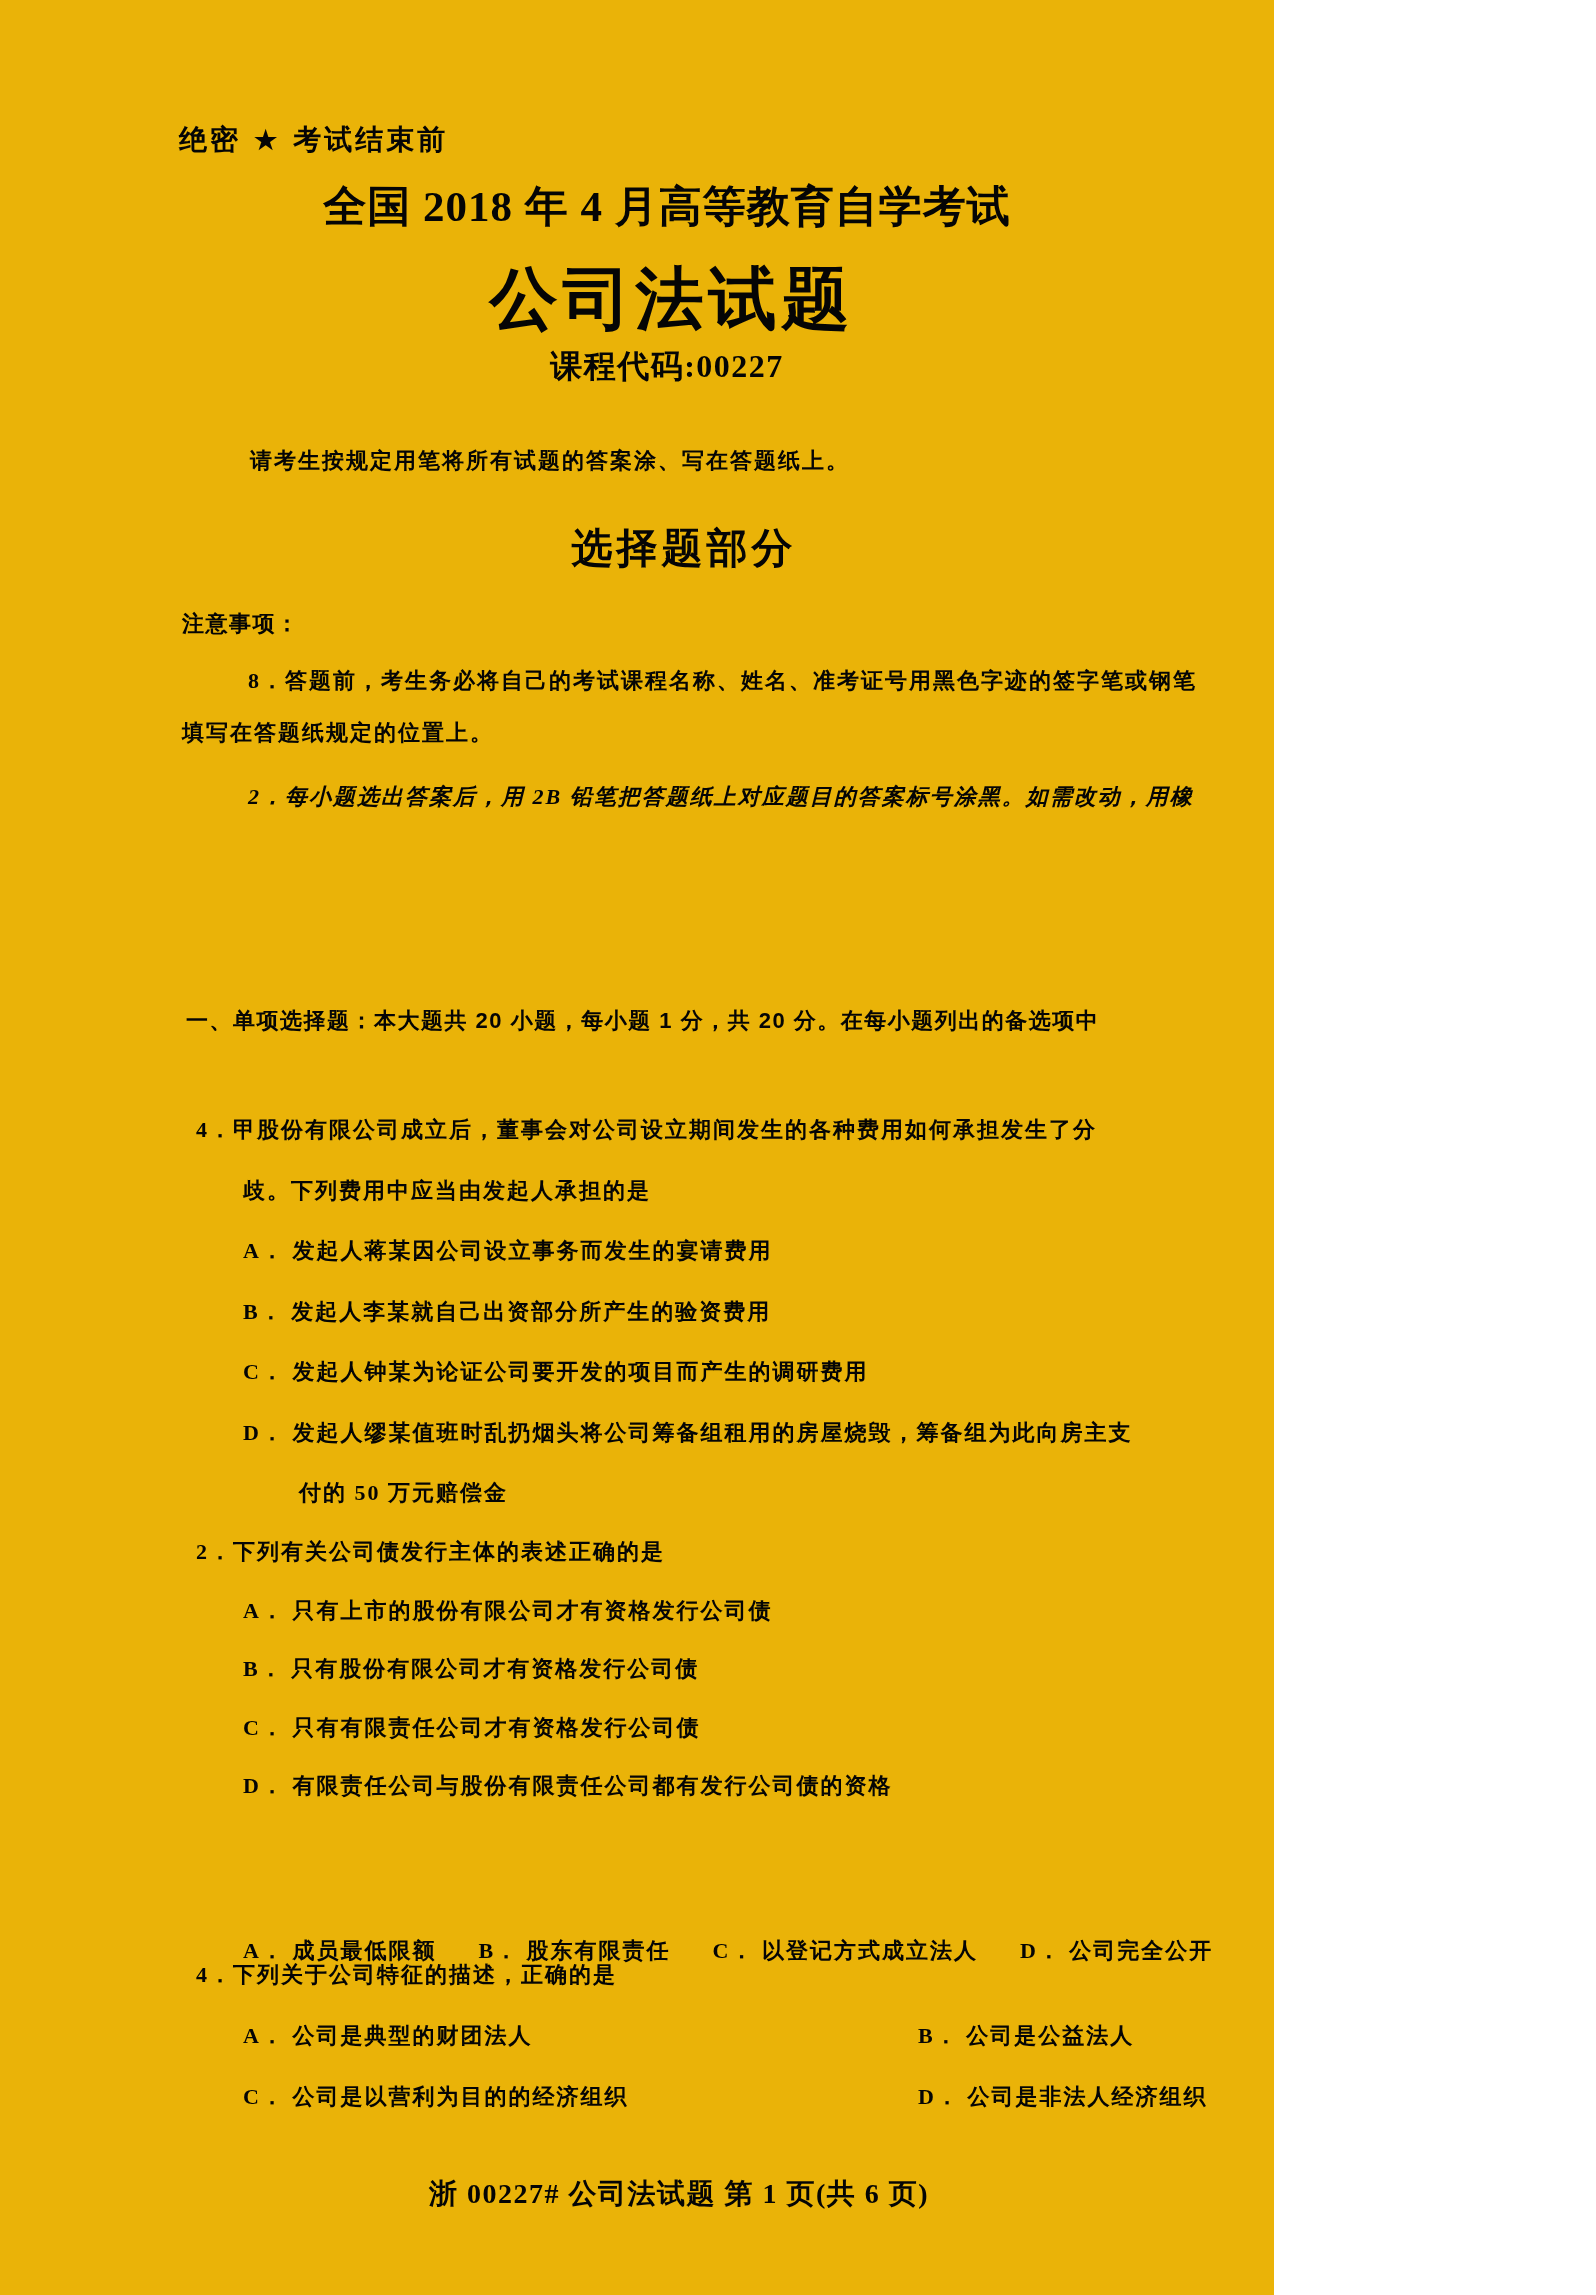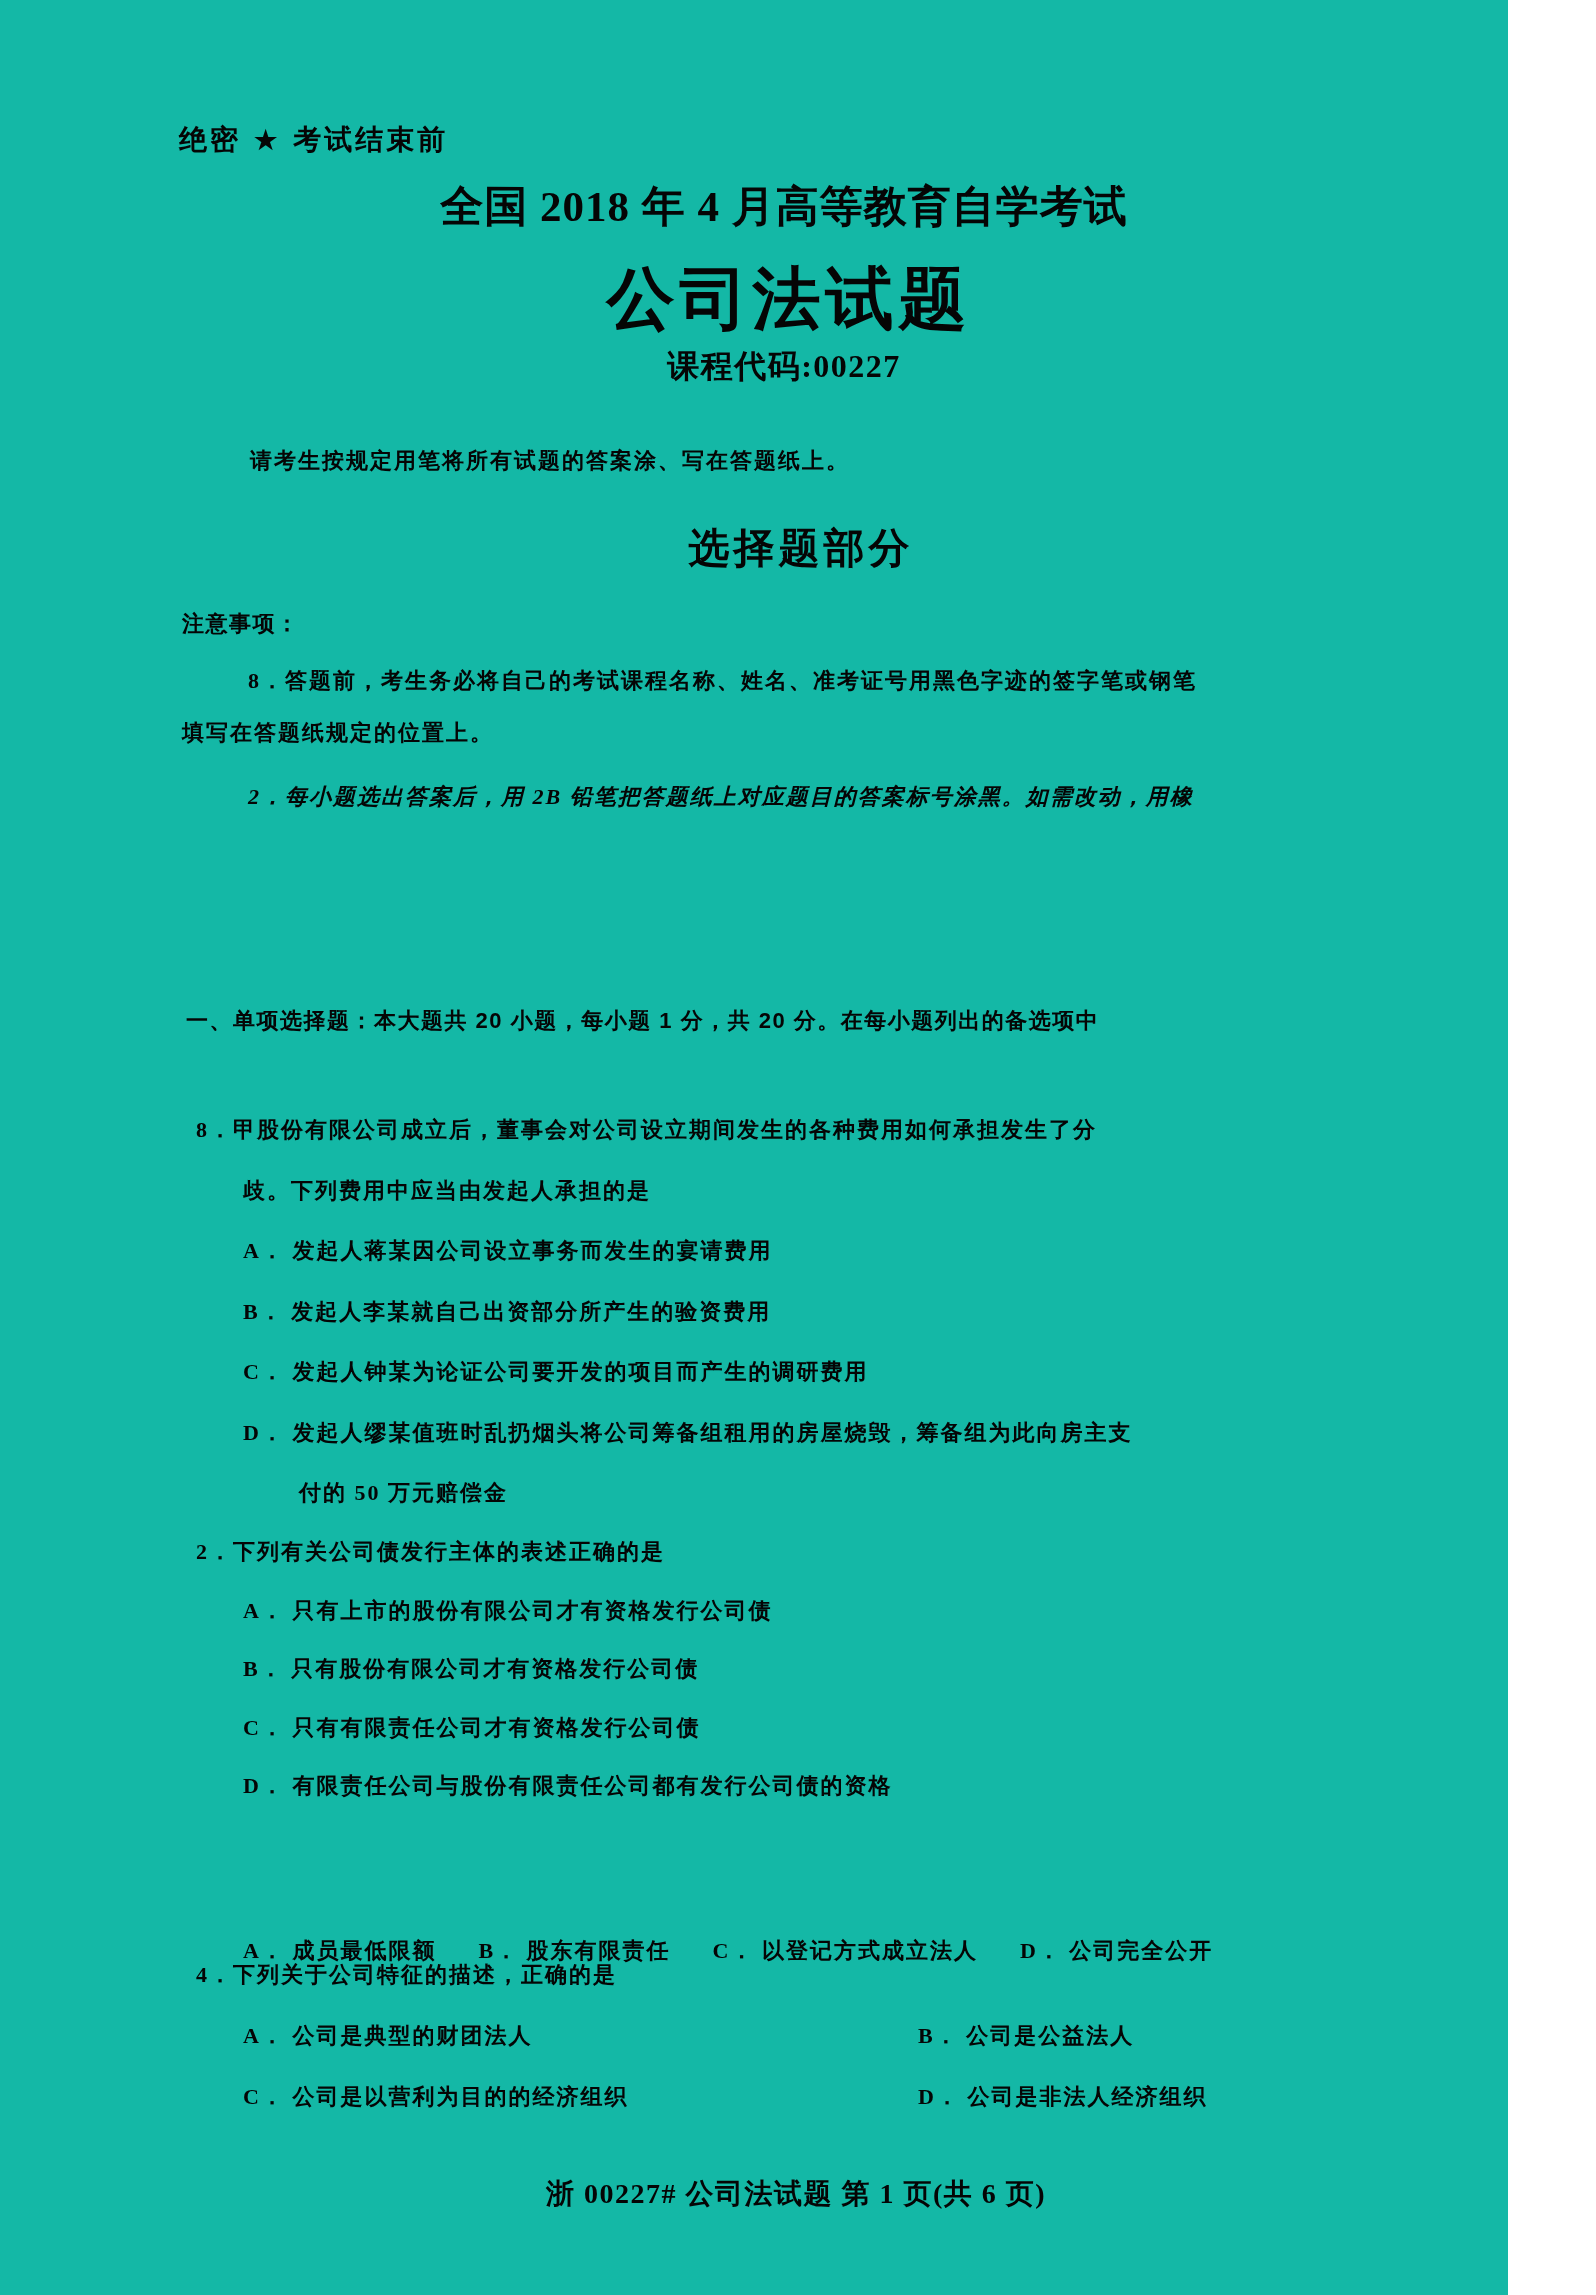--- a/index.html
+++ b/index.html
@@ -1,21 +1,21 @@
 <!DOCTYPE html>
 <html style="font-size:8px"><head>
 <meta charset="utf-8">
 <style>
   html,body { margin:0; padding:0; }
   body {
     width:1597px; height:2295px;
     background:#ffffff; color:#050505;
     font-family:"Liberation Serif","DejaVu Serif",serif;
   }
-  .page { position:relative; width:1508px; height:2295px; overflow:hidden; background:#14b8a6; }
+  .page { position:relative; width:1274px; height:2295px; overflow:hidden; background:#eab308; }
   .ln {
     position:absolute; white-space:nowrap;
     font-size:22px; line-height:1.15; font-weight:bold;
     letter-spacing:2px; color:#050505;
   }
   .center { left:0; width:100%; text-align:center; letter-spacing:3px; }
   .security { font-size:28px; letter-spacing:3px; }
   .security .star { display:inline-block; margin:0 13px; font-size:26px; }
   .t1 { font-size:43px; letter-spacing:1px; }
   .t2 { font-size:68px; letter-spacing:5px; }
@@ -48,21 +48,21 @@
 
   <div class="ln center part" style="top:525px; transform:translateX(47px);">选择题部分</div>
 
   <div class="ln gothic" style="top:611px; left:182px;">注意事项：</div>
   <div class="ln" style="top:668px; left:248px;">8．答题前，考生务必将自己的考试课程名称、姓名、准考证号用黑色字迹的签字笔或钢笔</div>
   <div class="ln" style="top:720px; left:182px;">填写在答题纸规定的位置上。</div>
   <div class="ln" style="top:784px; left:248px;font-style:italic;">2．每小题选出答案后，用 2B 铅笔把答题纸上对应题目的答案标号涂黑。如需改动，用橡</div>
 
   <div class="ln gothic" style="top:1008px; left:186px;">一、单项选择题：本大题共 20 小题，每小题 1 分，共 20 分。在每小题列出的备选项中</div>
 
-  <div class="ln" style="top:1117px; left:196px;">8．甲股份有限公司成立后，董事会对公司设立期间发生的各种费用如何承担发生了分</div>
+  <div class="ln" style="top:1117px; left:196px;">4．甲股份有限公司成立后，董事会对公司设立期间发生的各种费用如何承担发生了分</div>
   <div class="ln" style="top:1178px; left:243px;">歧。下列费用中应当由发起人承担的是</div>
   <div class="ln" style="top:1238px; left:243px;">A． 发起人蒋某因公司设立事务而发生的宴请费用</div>
   <div class="ln" style="top:1299px; left:243px;">B． 发起人李某就自己出资部分所产生的验资费用</div>
   <div class="ln" style="top:1359px; left:243px;">C． 发起人钟某为论证公司要开发的项目而产生的调研费用</div>
   <div class="ln" style="top:1420px; left:243px;">D． 发起人缪某值班时乱扔烟头将公司筹备组租用的房屋烧毁，筹备组为此向房主支</div>
   <div class="ln" style="top:1480px; left:299px;">付的 50 万元赔偿金</div>
 
   <div class="ln" style="top:1539px; left:196px;">2．下列有关公司债发行主体的表述正确的是</div>
   <div class="ln" style="top:1598px; left:243px;">A． 只有上市的股份有限公司才有资格发行公司债</div>
   <div class="ln" style="top:1656px; left:243px;">B． 只有股份有限公司才有资格发行公司债</div>

